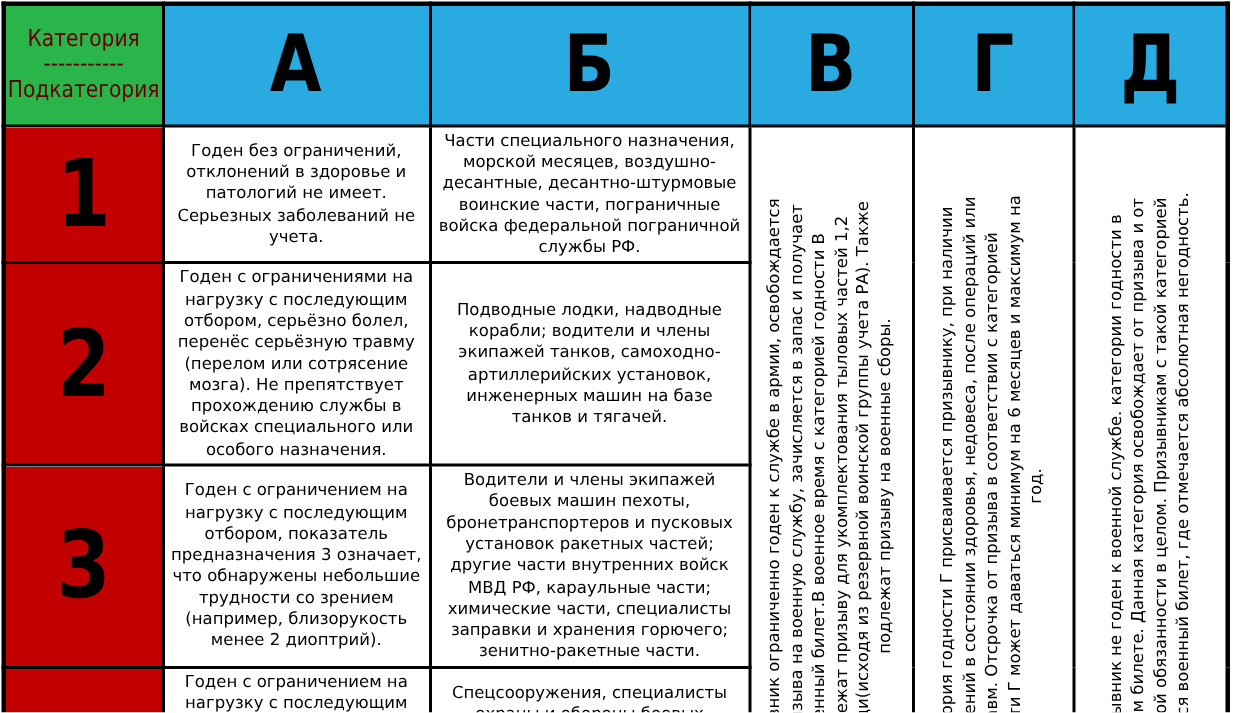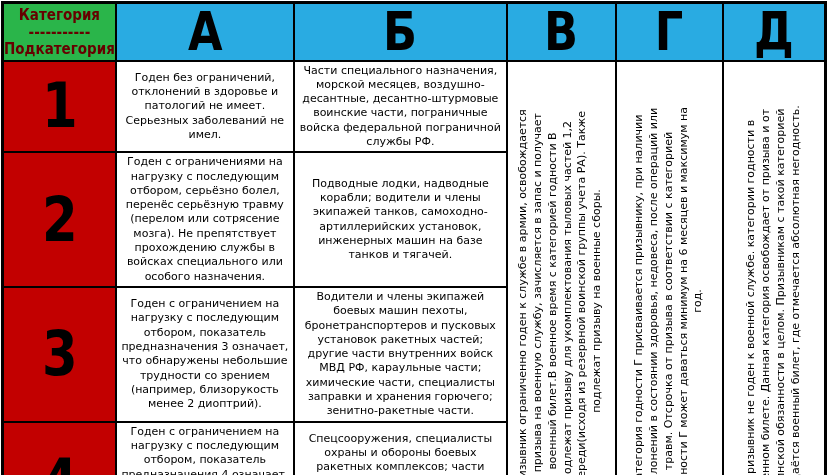--- a/index.html
+++ b/index.html
@@ -39,24 +39,24 @@
   
   tr.r-head { height: 58px; }
   tr.r-1 { height: 79px; }
   tr.r-2 { height: 111px; }
   tr.r-3 { height: 113px; }
   tr.r-4 { height: 90px; }
 
   td.corner {
     background: var(--corner-green, #2ab54a);
     color: var(--corner-text, #660000);
-    font-weight: bold;
+    font-weight: normal;
     font-size: 13.5px;
     line-height: 1.25;
-    padding: 2px 0;
+    padding: 14px 0;
   }
   td.corner .stretch {
     display: inline-block;
     transform: scaleY(1.15);
   }
   td.hdr {
     background: var(--header-blue, #29abe2);
   }
   td.hdr .letter {
     display: inline-block;
@@ -136,21 +136,21 @@
       </td>
       <td class="hdr">
         <span class="letter">Д</span>
       </td>
     </tr>
 
     <tr class="r-1">
       <td class="num">
         <span class="digit">1</span>
       </td>
-      <td class="body-cell">Годен без ограничений, отклонений в здоровье и патологий не имеет. Серьезных заболеваний не имел.</td>
+      <td class="body-cell">Годен без ограничений, отклонений в здоровье и патологий не имеет. Серьезных заболеваний не учета.</td>
       <td class="body-cell">Части специального назначения, морской месяцев, воздушно-десантные, десантно-штурмовые воинские части, пограничные войска федеральной пограничной службы РФ.</td>
       <td class="vcell" rowspan="4">
         <div class="vwrap">
           <div class="vtext">Призывник ограниченно годен к службе в армии, освобождается от призыва на военную службу, зачисляется в запас и получает военный билет.В военное время с категорией годности В подлежат призыву для укомплектования тыловых частей 1,2 очереди(исходя из резервной воинской группы учета РА). Также подлежат призыву на военные сборы.</div>
         </div>
       </td>
       <td class="vcell" rowspan="4">
         <div class="vwrap">
           <div class="vtext">Категория годности Г присваивается призывнику, при наличии отклонений в состоянии здоровья, недовеса, после операций или травм. Отсрочка от призыва в соответствии с категорией годности Г может даваться минимум на 6 месяцев и максимум на год.</div>
         </div>

